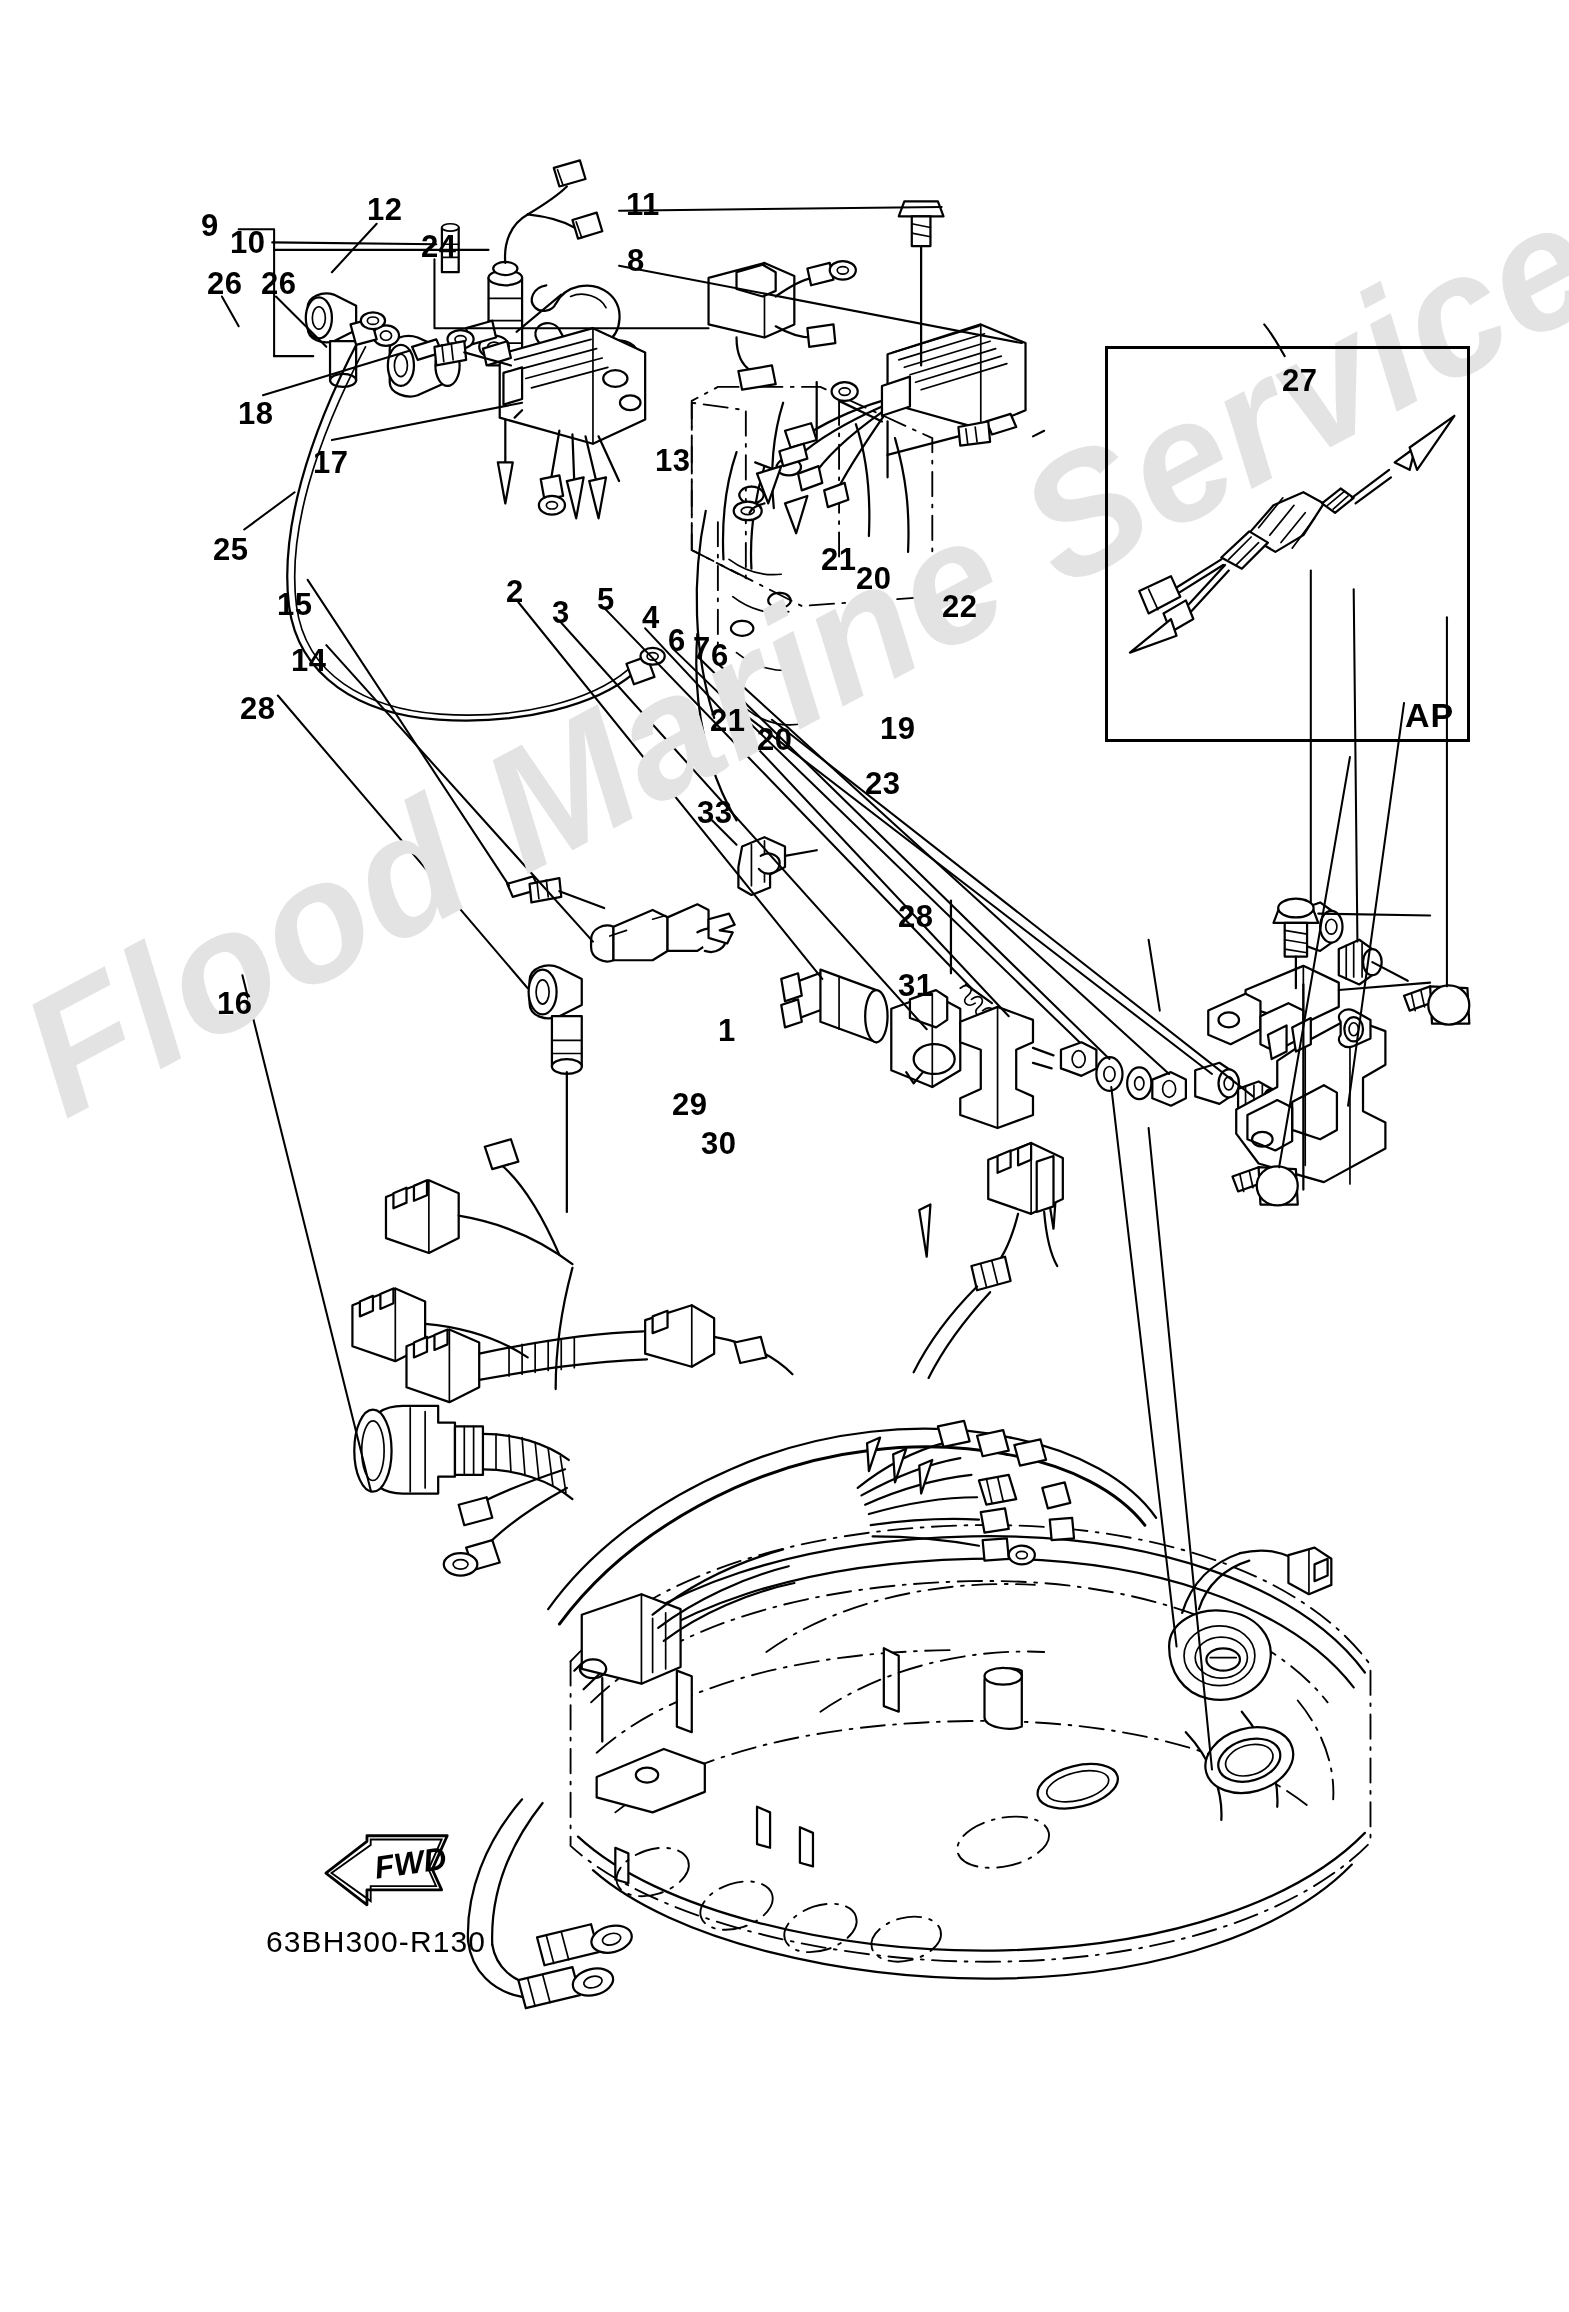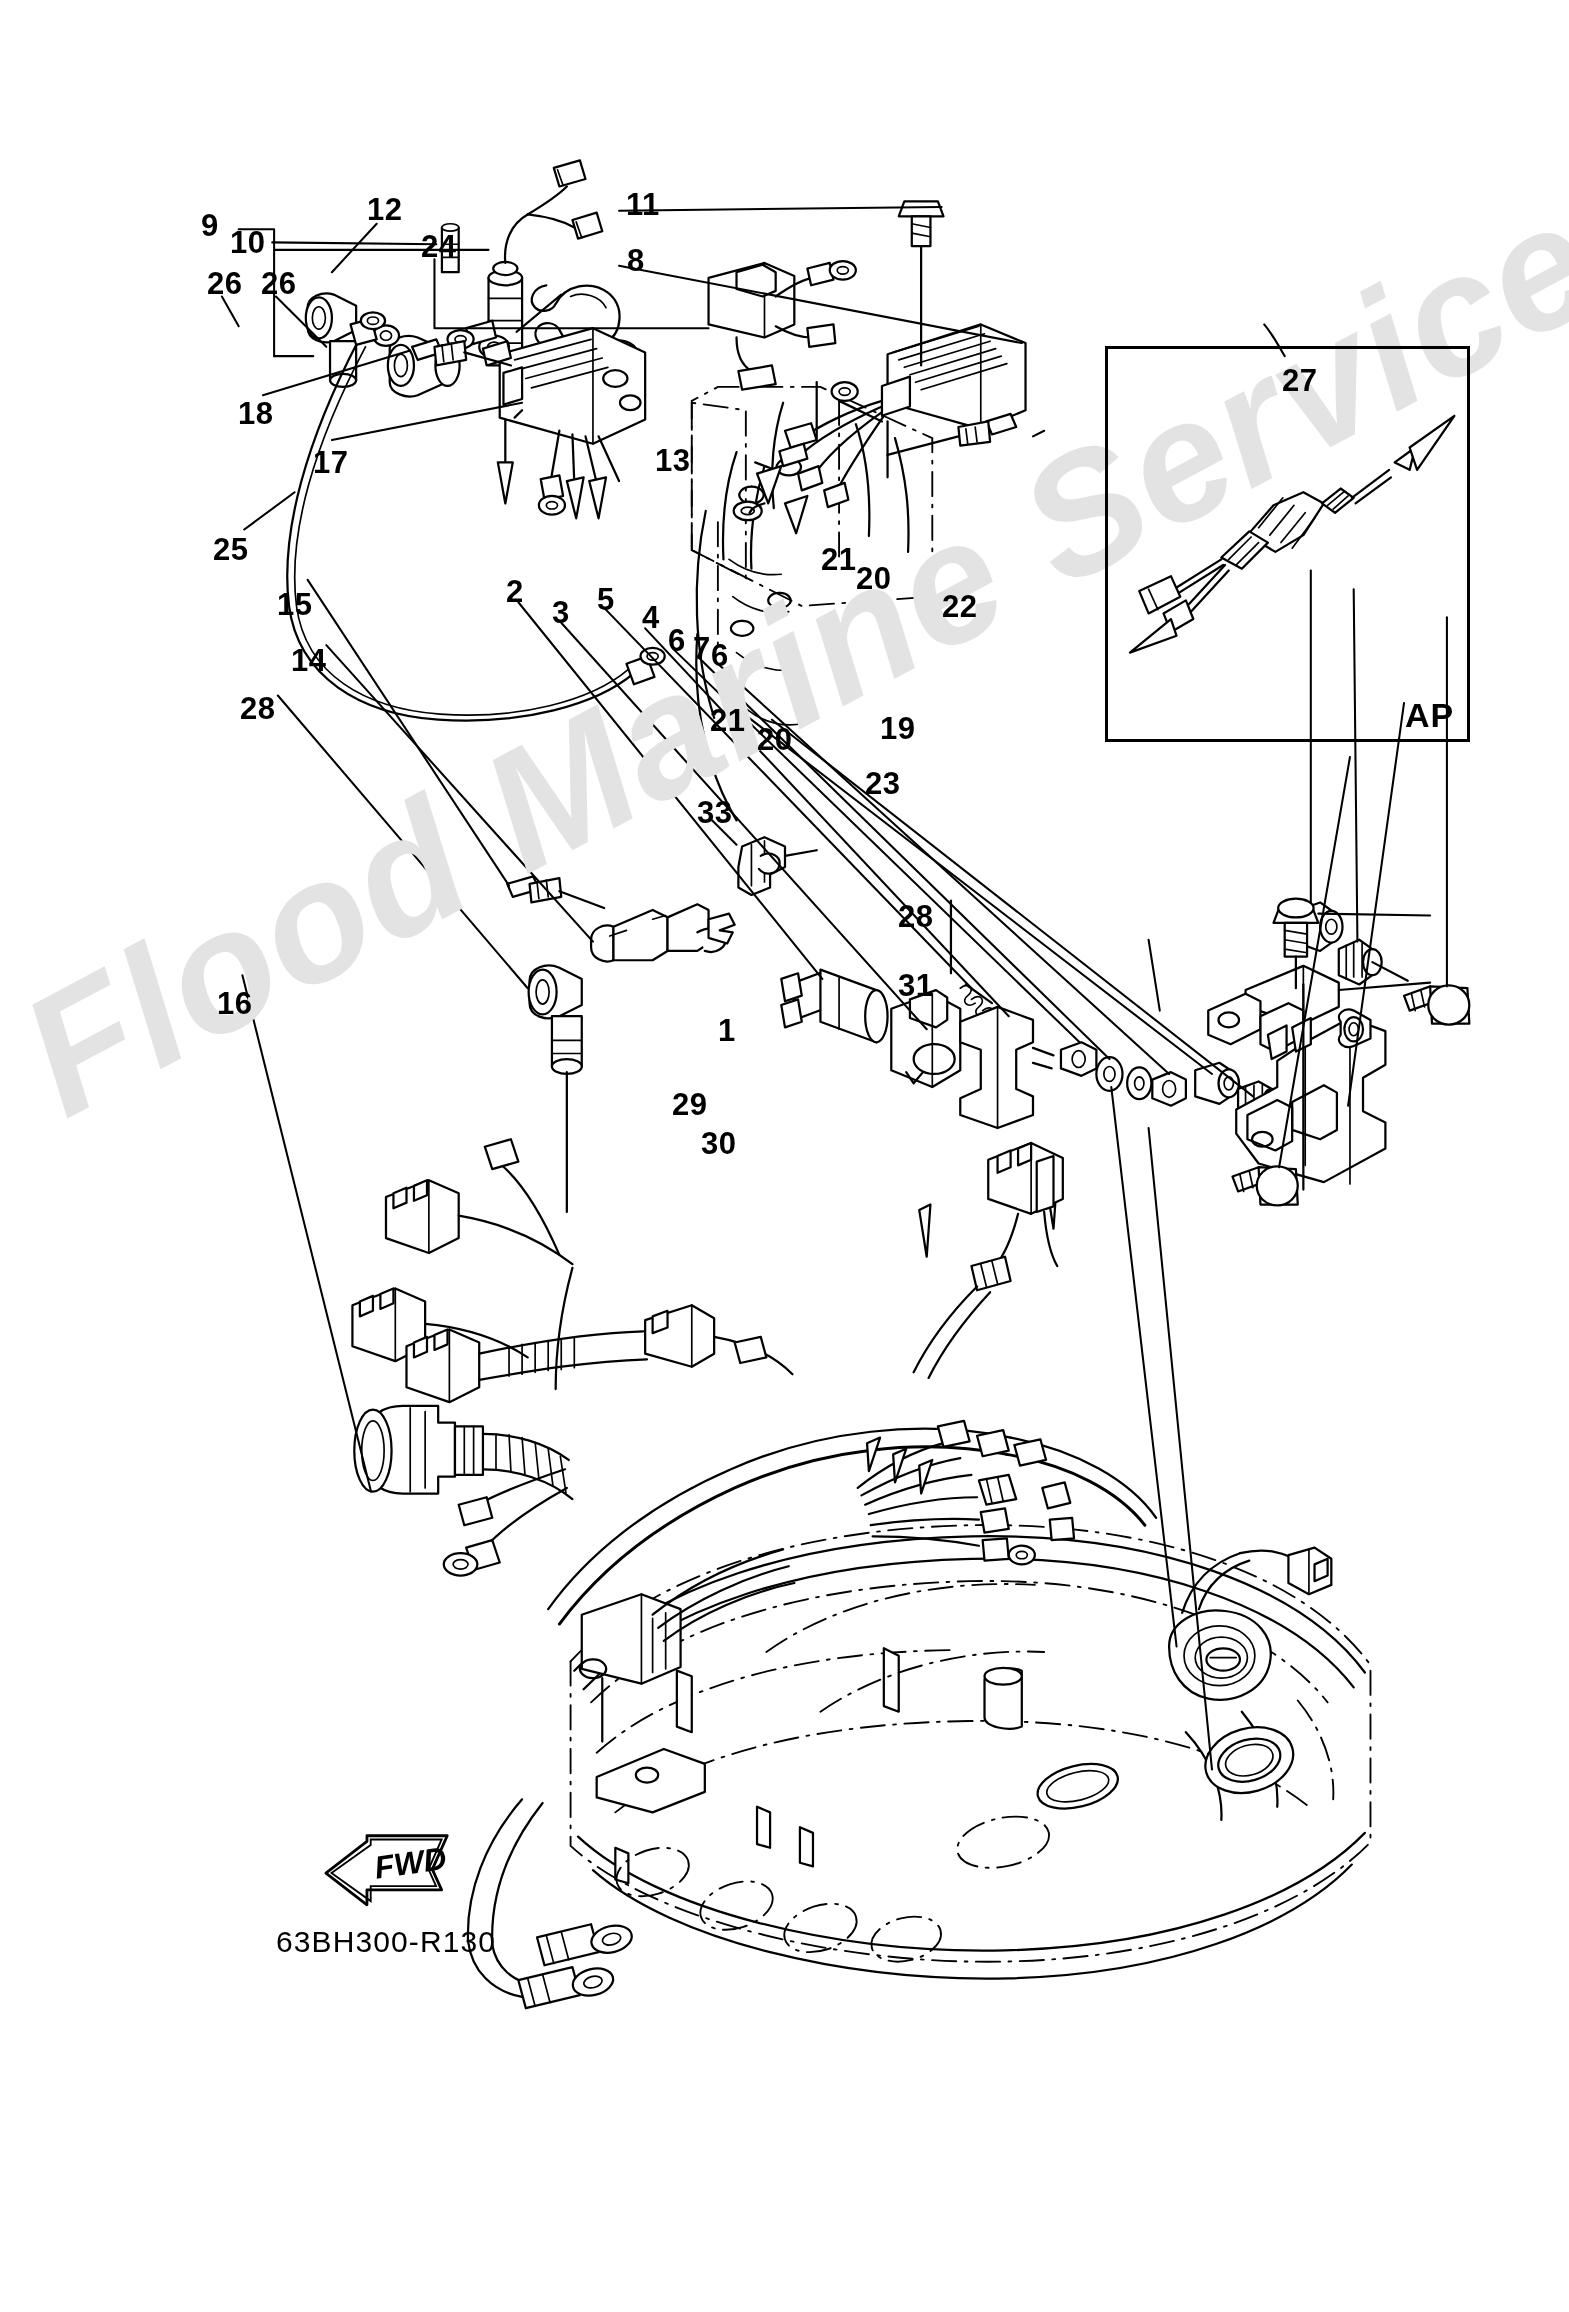--- a/index.html
+++ b/index.html
@@ -24,21 +24,21 @@
   #inset-box{
     position:absolute;left:1105px;top:346px;width:365px;height:396px;
     border:3.7px solid #000;background:transparent;box-sizing:border-box;
   }
   #inset-label{
     position:absolute;right:13px;bottom:3.7px;
     font-size:34px;font-weight:700;letter-spacing:0.9px;
   }
   
   #dwg-code{
-    position:absolute;left:276px;top:1925px;
+    position:absolute;left:266px;top:1925px;
     font-size:30px;font-weight:400;letter-spacing:1.1px;
   }
   
   #fwd-marker{position:absolute;left:322px;top:1832px;width:131px;height:84px;}
   #fwd-marker svg{display:block;}
 
   
   #watermark{
     position:absolute;left:0;top:0;width:1570px;height:2313px;
     pointer-events:none;overflow:hidden;

